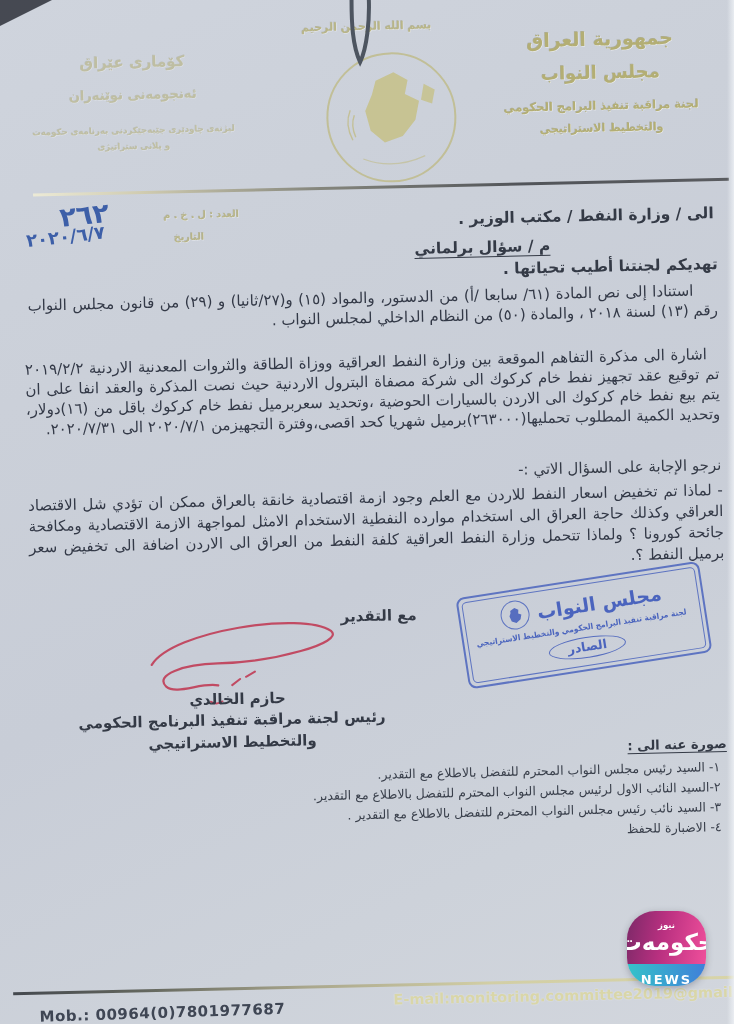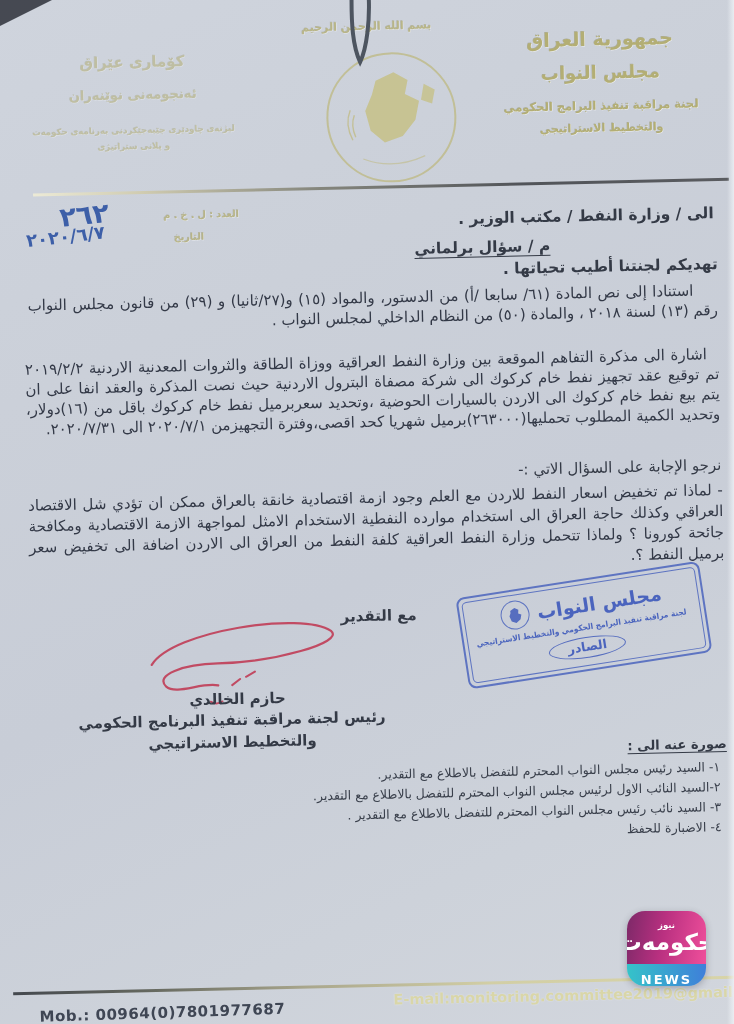--- a/index.html
+++ b/index.html
@@ -60,21 +60,21 @@
   
   .copies-h{top:744px;right:15px;font-size:13px;font-weight:bold;text-decoration:underline;text-underline-offset:3px;}
   .copies{top:765px;right:22px;left:120px;font-size:12.5px;line-height:1.6;text-align:right;color:#3a404c;}
   
   .fline{top:984px;left:0;width:734px;height:2.5px;opacity:.95;
          background:linear-gradient(to right,#3d4147 0%,#5e6158 18%,#a7a488 40%,#d2cea2 65%,#d8d4a6 100%);}
   .mob{top:999px;left:26px;font-size:15px;font-weight:bold;color:#3f4654;direction:ltr;letter-spacing:.5px;transform:rotate(-.6deg);}
   .email{top:992px;left:380px;font-size:14.5px;font-weight:bold;color:#d9d6a8;direction:ltr;
          text-shadow:0 0 2px rgba(255,255,255,.45);white-space:nowrap;}
   
-  .logo{position:absolute;top:911px;left:627px;width:79px;height:75px;border-radius:18px;overflow:hidden;
+  .logo{position:absolute;top:911px;left:627px;width:79px;height:75px;border-radius:28px;overflow:hidden;
         box-shadow:0 2px 7px rgba(40,40,60,.3);direction:rtl;}
   .logo-top{height:53px;background:linear-gradient(100deg,#7c2968 0%,#b93080 45%,#ef4f9b 100%);
             color:#fff;display:flex;flex-direction:column;align-items:center;justify-content:center;line-height:1;}
   .logo-tag{font-size:8.5px;font-weight:bold;margin-bottom:1px;}
   .logo-ar{font-size:23px;font-weight:bold;}
   .logo-bottom{height:30px;background:linear-gradient(90deg,#35c3c9 0%,#3f7fd9 100%);color:#fff;
                display:flex;align-items:center;justify-content:center;font-size:13px;font-weight:bold;letter-spacing:2px;direction:ltr;}
 </style>
 </head>
 <body>

